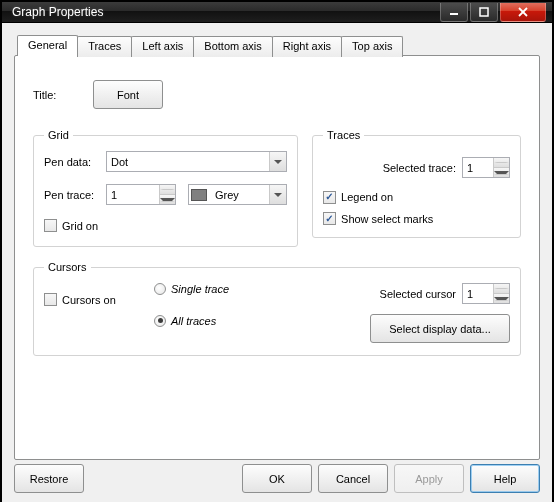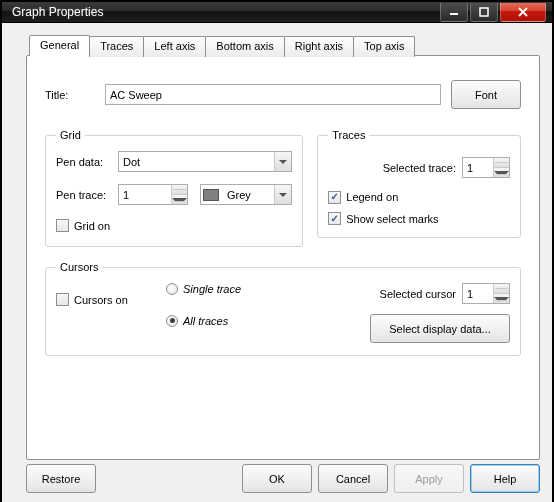--- a/index.html
+++ b/index.html
@@ -9,21 +9,21 @@
 
   
   .titlebar { height: 30px; background: linear-gradient(to bottom, #3b3b3b 0%, #2a2a2a 45%, #111 46%, #1e1e1e 100%); display: flex; align-items: center; color: #fff; padding-left: 10px; font-size: 12px; border-bottom: 1px solid #000; }
   .title-text { flex: 1; text-shadow: 0 0 3px rgba(255,255,255,.2); }
   .tb-btns { display: flex; height: 100%; align-items: flex-start; }
   .tb-btn { width: 28px; height: 19px; margin-top: 1px; margin-right: 2px; border: 1px solid rgba(255,255,255,.25); border-top: none; border-radius: 0 0 3px 3px; display: flex; align-items: center; justify-content: center; background: linear-gradient(to bottom, #4c4c4c, #2a2a2a); }
   .tb-btn.close { width: 46px; background: linear-gradient(to bottom, #e06e5d 0%, #d63f2a 45%, #c8180a 46%, #a9140a 100%); margin-right: 6px; }
   .tb-btn svg { display: block; }
 
   
-  .client { flex: 1; background: #f0f0f0; padding: 12px 12px 10px 24px; display: flex; flex-direction: column; position: relative; }
+  .client { flex: 1; background: #f0f0f0; padding: 12px 12px 10px 12px; display: flex; flex-direction: column; position: relative; }
 
   
   .tabs-wrap { position: relative; }
   .tabstrip { display: flex; gap: 0; padding-left: 3px; position: relative; z-index: 2; }
   .tab { padding: 3px 10px 4px 10px; border: 1px solid #8e8f8f; border-bottom: none; background: linear-gradient(to bottom, #fdfdfd, #ececec); border-radius: 2px 2px 0 0; margin-right: -1px; cursor: default; position: relative; top: 1px; }
   .tab.active { background: #fff; z-index: 3; top: 0px; padding-bottom: 5px; }
   .tabpanel { border: 1px solid #8e8f8f; background: #fff; min-height: 405px; border-radius: 2px; margin-top: -1px; padding: 18px 18px 10px 18px; position: relative; }
 
   
   fieldset { border: 1px solid #d3d3d3; border-radius: 3px; margin: 0; padding: 10px 10px 12px 10px; }
@@ -104,21 +104,20 @@
           <div class="tab">Left axis</div>
           <div class="tab">Bottom axis</div>
           <div class="tab">Right axis</div>
           <div class="tab">Top axis</div>
         </div>
 
         <div class="tabpanel">
 
           <div class="row" style="gap:10px; margin-bottom:20px; margin-top:6px;">
             <span class="label" style="width:50px;">Title:</span>
-            <input type="text" class="winbox" style="flex: 1 1 0%;" value="AC Sweep">
             <button class="btn" style="width:60px;">Font</button>
           </div>
 
           <div class="row" style="gap:14px; align-items:flex-start;">
 
             <fieldset style="flex:1.3;">
               <legend>Grid</legend>
 
               <div class="row" style="gap:6px; margin-bottom:12px;">
                 <span class="label" style="width:56px;">Pen data:</span>

